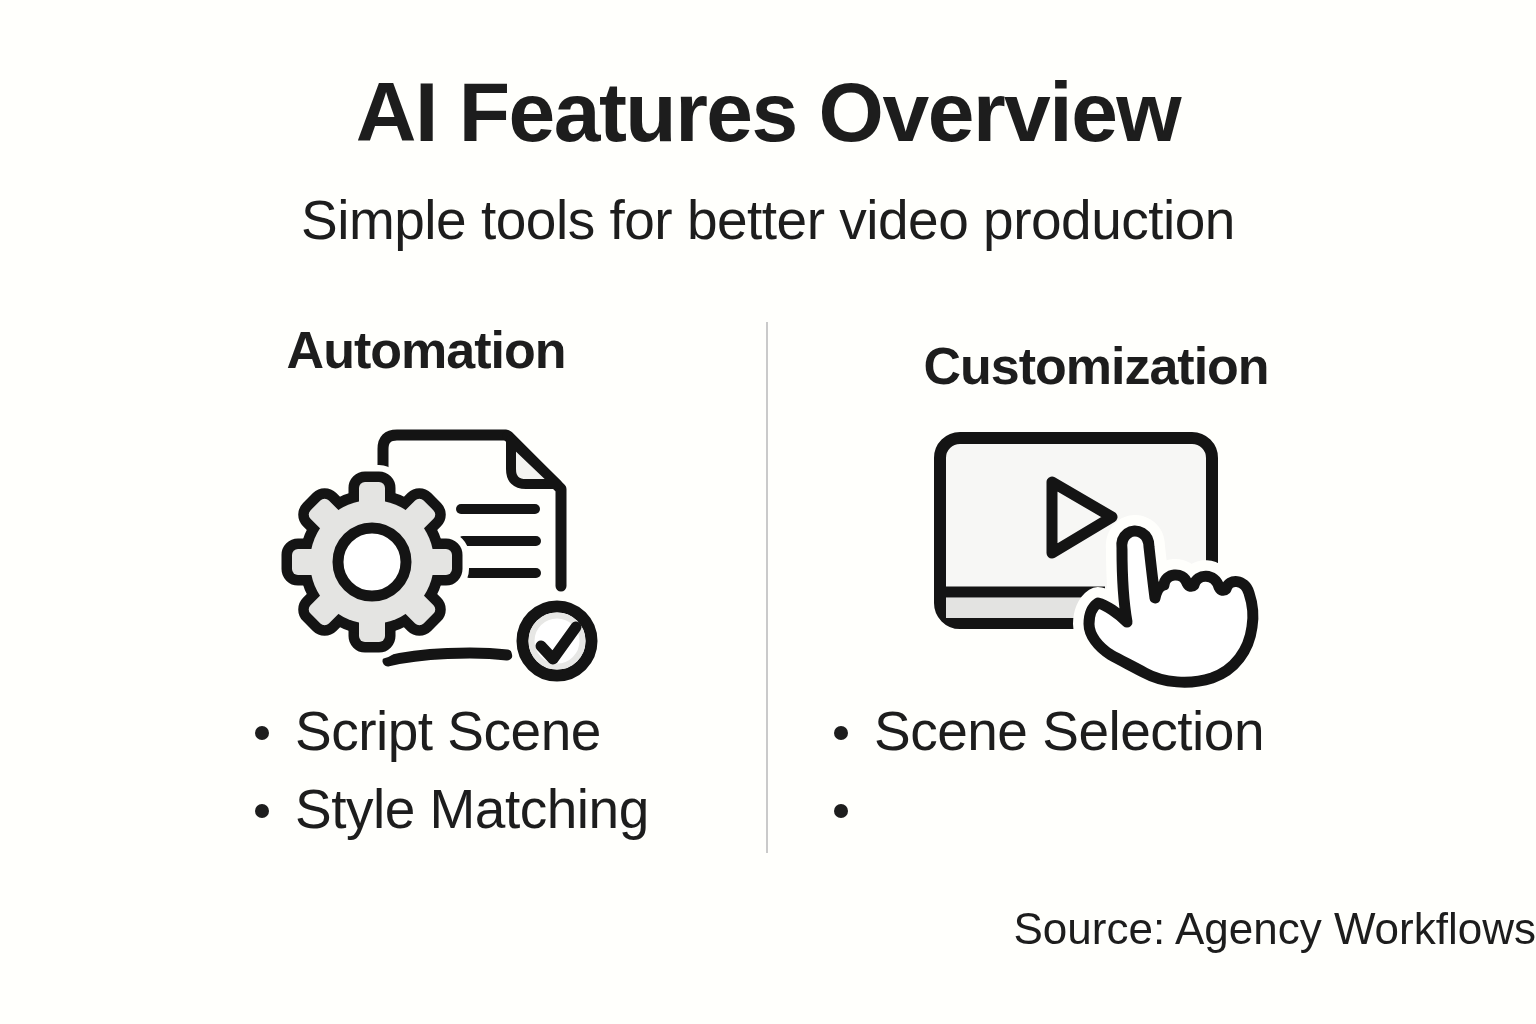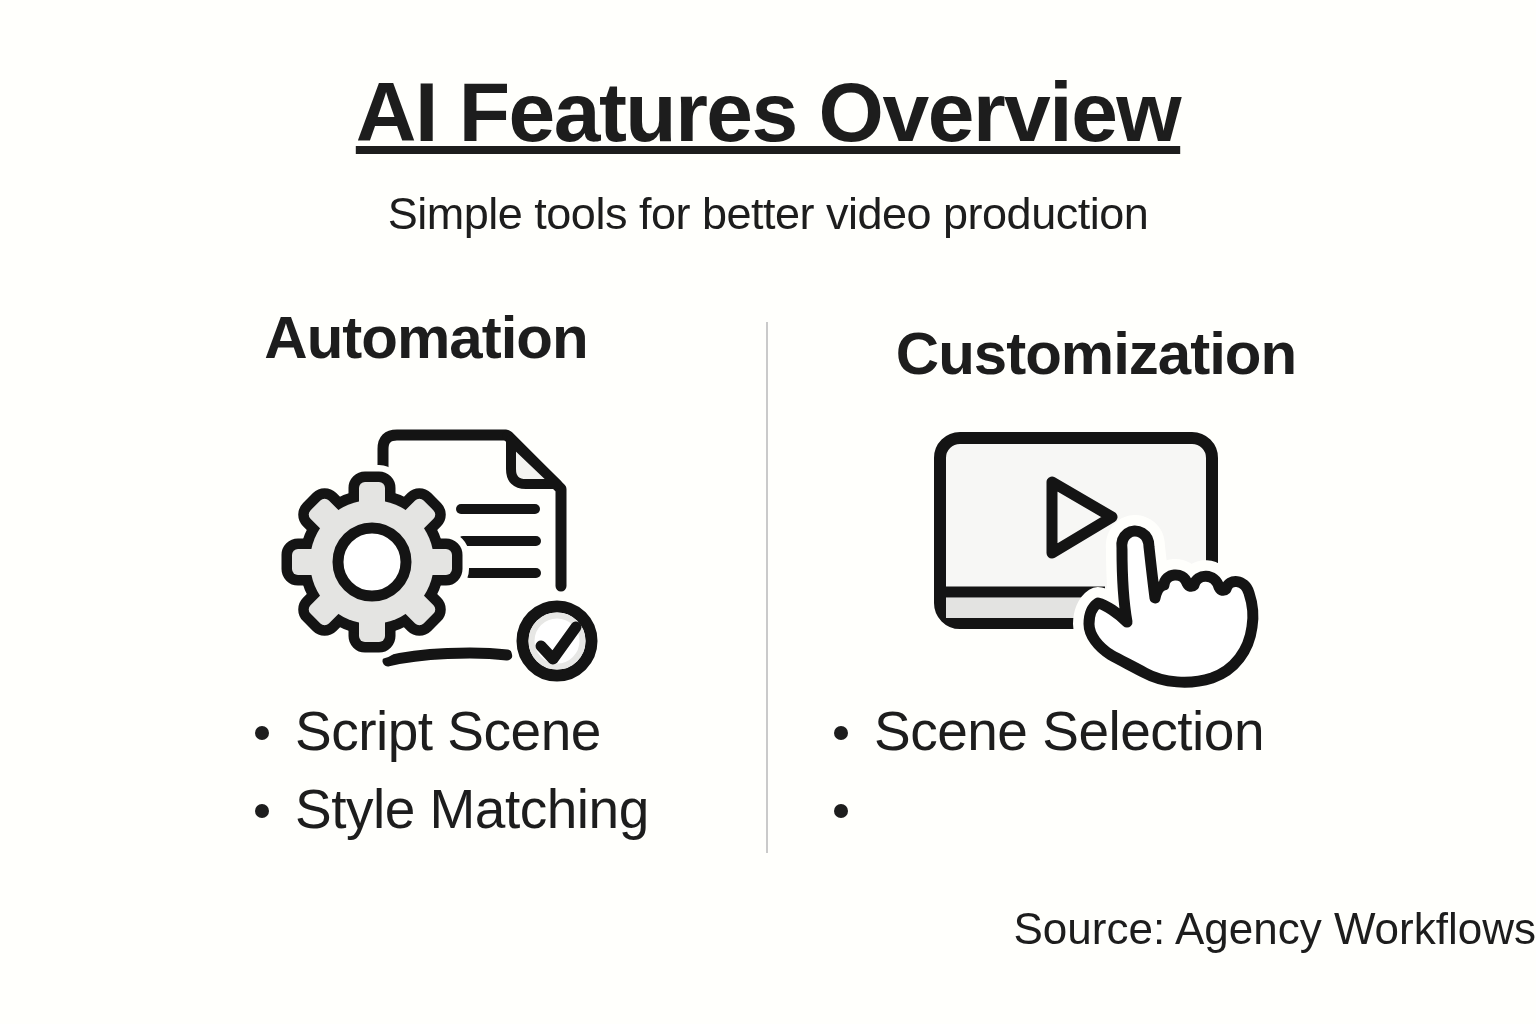--- a/index.html
+++ b/index.html
@@ -8,29 +8,29 @@
     --fold-fill:#f3f3f1; --check-ring:#e7e7e5; --divider:#cacaca;
   }
   html,body{margin:0;padding:0;background:#ddd;}
   .canvas{
     position:relative;width:1536px;height:1024px;overflow:hidden;
     background:var(--background);
     font-family:"Liberation Sans", sans-serif;color:var(--ink);
   }
   .title{
     position:absolute;top:64px;left:0;width:100%;text-align:center;
-    font-size:84px;font-weight:bold;letter-spacing:-1.5px;white-space:nowrap;text-decoration:underline;
+    font-size:84px;font-weight:bold;letter-spacing:-1.5px;white-space:nowrap;
   }
   .subtitle{
     position:absolute;top:188px;left:0;width:100%;text-align:center;
-    font-size:45px;font-weight:400;letter-spacing:-0.5px;white-space:nowrap;
+    font-size:55px;font-weight:400;letter-spacing:-0.5px;white-space:nowrap;
   }
   .col-heading{
-    position:absolute;top:303px;transform:translateX(-50%);
-    font-size:60px;font-weight:bold;letter-spacing:-1px;white-space:nowrap;
+    position:absolute;top:320px;transform:translateX(-50%);
+    font-size:52px;font-weight:bold;letter-spacing:-1px;white-space:nowrap;
   }
   .h-automation{left:426px;}
   .h-customization{left:1096px;margin-top:16px;}
   .divider{
     position:absolute;left:766px;top:322px;width:2px;height:531px;
     background:var(--divider);
   }
   .icon-svg{position:absolute;display:block;}
   .icon-automation{left:270px;top:420px;width:342px;height:288px;}
   .icon-customization{left:920px;top:415px;width:355px;height:300px;}

